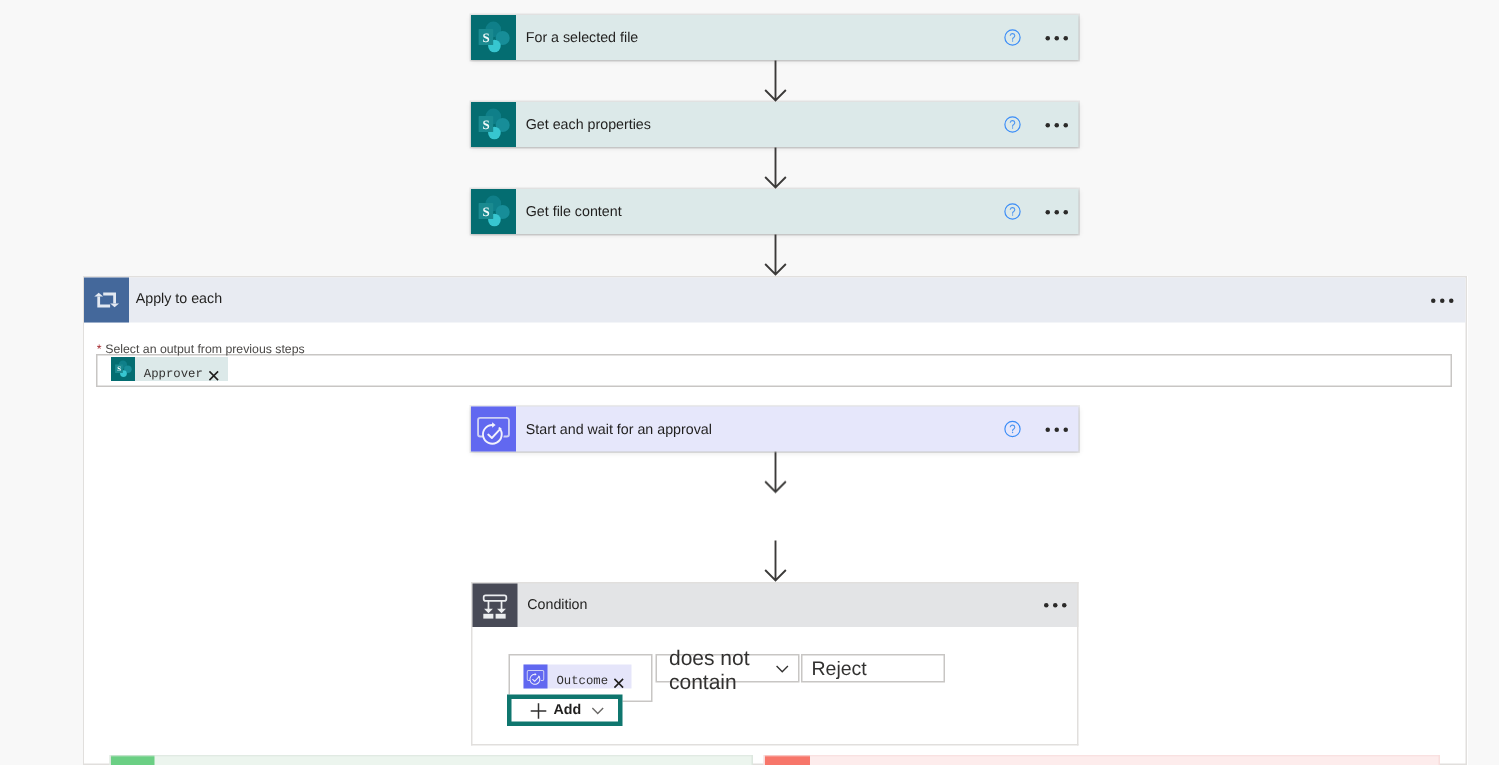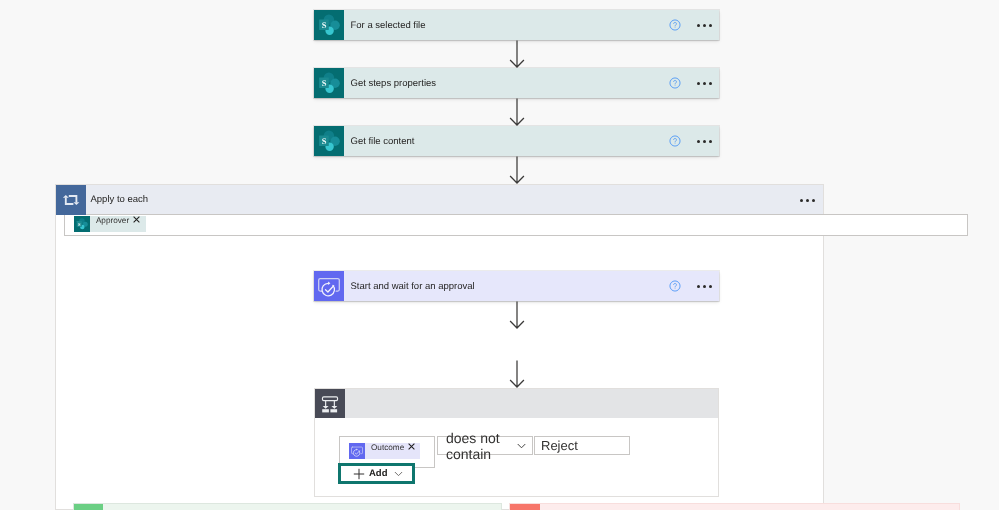--- a/index.html
+++ b/index.html
@@ -20,21 +20,21 @@
   .conn{position:absolute;width:18px;}
   
   .loop{position:absolute;background:#fff;border:1px solid #e1dfdd;box-sizing:border-box;}
   .loophead{display:flex;align-items:stretch;height:30px;background:#e8ebf2;}
   .loophead .icon{width:30px;flex:0 0 30px;display:flex;align-items:center;justify-content:center;background:#44689b;}
   .loophead .title{font-size:9.5px;color:#201f1e;margin-left:4.5px;display:flex;align-items:center;position:relative;top:-1px;}
   .loophead .actions{margin-left:auto;display:flex;align-items:center;}
   .fieldlabel{font-size:8.2px;color:#4a4846;}
   .req{color:#a4262c;}
   .tokeninput{background:#fff;border:1px solid #c8c6c4;display:flex;align-items:center;}
-  .token{display:flex;align-items:flex-start;background:#dce9e9;height:16px;}
+  .token{display:flex;align-items:flex-end;background:#dce9e9;height:16px;font-family:Liberation Mono, monospace;}
   .token .ticon{width:16px;height:16px;flex:0 0 16px;}
   .token .tlabel{font-size:8.2px;color:#323130;margin:0 4px 0 6px;}
   .token .tx{margin-right:6px;display:flex;}
   
   .condbody{position:absolute;background:#fff;border:1px solid #e1dfdd;border-top:none;box-sizing:border-box;}
   .cinput{border:1px solid #c8c6c4;background:#fff;display:flex;align-items:center;box-sizing:border-box;}
   .branch{position:absolute;}
   .branchaccent{position:absolute;left:0;top:0;height:100%;}
 </style>
 </head>
@@ -119,21 +119,21 @@
         <use href="#ico-arrow-down"></use>
       </svg></div>
 
   <div class="card sp" style="left:314px;top:68px;width:405px;background:#dce9e9;">
     <div class="icon">
         <svg width="30" height="30">
           <use href="#ico-sharepoint"></use>
         </svg>
       </div>
     <div class="body">
-      <span class="title">Get steps properties</span>
+      <span class="title">Get each properties</span>
       <span class="actions">
         <span class="help">
             <svg width="12" height="12" viewBox="0 0 22 22">
               <use href="#ico-help"></use>
             </svg>
           </span>
         <span class="ellipsis">
             <span></span>
             <span></span>
             <span></span>
@@ -166,36 +166,39 @@
             <span></span>
           </span>
       </span>
     </div>
   </div>
 
   <div class="conn" style="left:508px;top:156px;height:28px;"><svg width="18" height="28">
         <use href="#ico-arrow-down"></use>
       </svg></div>
 
-  <div class="loop" style="left:55px;top:184px;width:769px;height:326px;">
+  <div class="loop" style="left:55px;top:184px;width:923px;height:326px;">
     <div class="loophead">
       <div class="icon">
           <svg width="30" height="30">
             <use href="#ico-loop"></use>
           </svg>
         </div>
       <div class="title">Apply to each</div>
       <div class="actions">
         <span class="ellipsis" style="margin-right:7px;">
             <span></span>
             <span></span>
             <span></span>
           </span>
       </div>
     </div>
+    <div class="fieldlabel" style="margin:13px 0 0 8.5px;">
+      <span class="req" style="margin-right:2.5px;">*</span><span>Select an output from previous steps</span>
+    </div>
     <div class="tokeninput" style="margin:-1px 0 0 8.4px;width:904px;height:22px;box-sizing:border-box;">
       <span class="token" style="margin-left:8.5px;position:relative;top:-1px;">
         <span class="ticon">
             <svg width="16" height="16" style="display:block">
               <use href="#ico-sharepoint"></use>
             </svg>
           </span>
         <span class="tlabel">Approver</span>
         <span class="tx" style="margin-right:6px;">
             <svg width="7" height="7" viewBox="0 0 8 8">
@@ -237,20 +240,30 @@
   <div class="conn" style="left:508px;top:360px;height:28px;"><svg width="18" height="28">
         <use href="#ico-arrow-down"></use>
       </svg></div>
 
   <div class="card" style="left:314px;top:388px;width:405px;background:#e3e4e6;box-shadow:none;border:1px solid #e1dfdd;border-bottom:none;box-sizing:border-box;">
     <div class="icon" style="background:#484a56;">
         <svg width="30" height="30">
           <use href="#ico-condition"></use>
         </svg>
       </div>
+    <div class="body">
+      <span class="title">Condition</span>
+      <span class="actions">
+        <span class="ellipsis">
+            <span></span>
+            <span></span>
+            <span></span>
+          </span>
+      </span>
+    </div>
   </div>
 
   <div class="condbody" style="left:314px;top:418px;width:405px;height:79px;">
     <span class="cinput" style="position:absolute;left:24px;top:18px;width:96px;height:32px;">
       <span class="token" style="background:#e5e5fa;height:16px;margin-left:9px;position:relative;top:-1px;">
         <span class="ticon" style="width:16px;height:16px;flex:0 0 16px;background:#6168f0;">
             <svg width="16" height="16" style="display:block">
               <use href="#ico-approvals"></use>
             </svg>
           </span>

